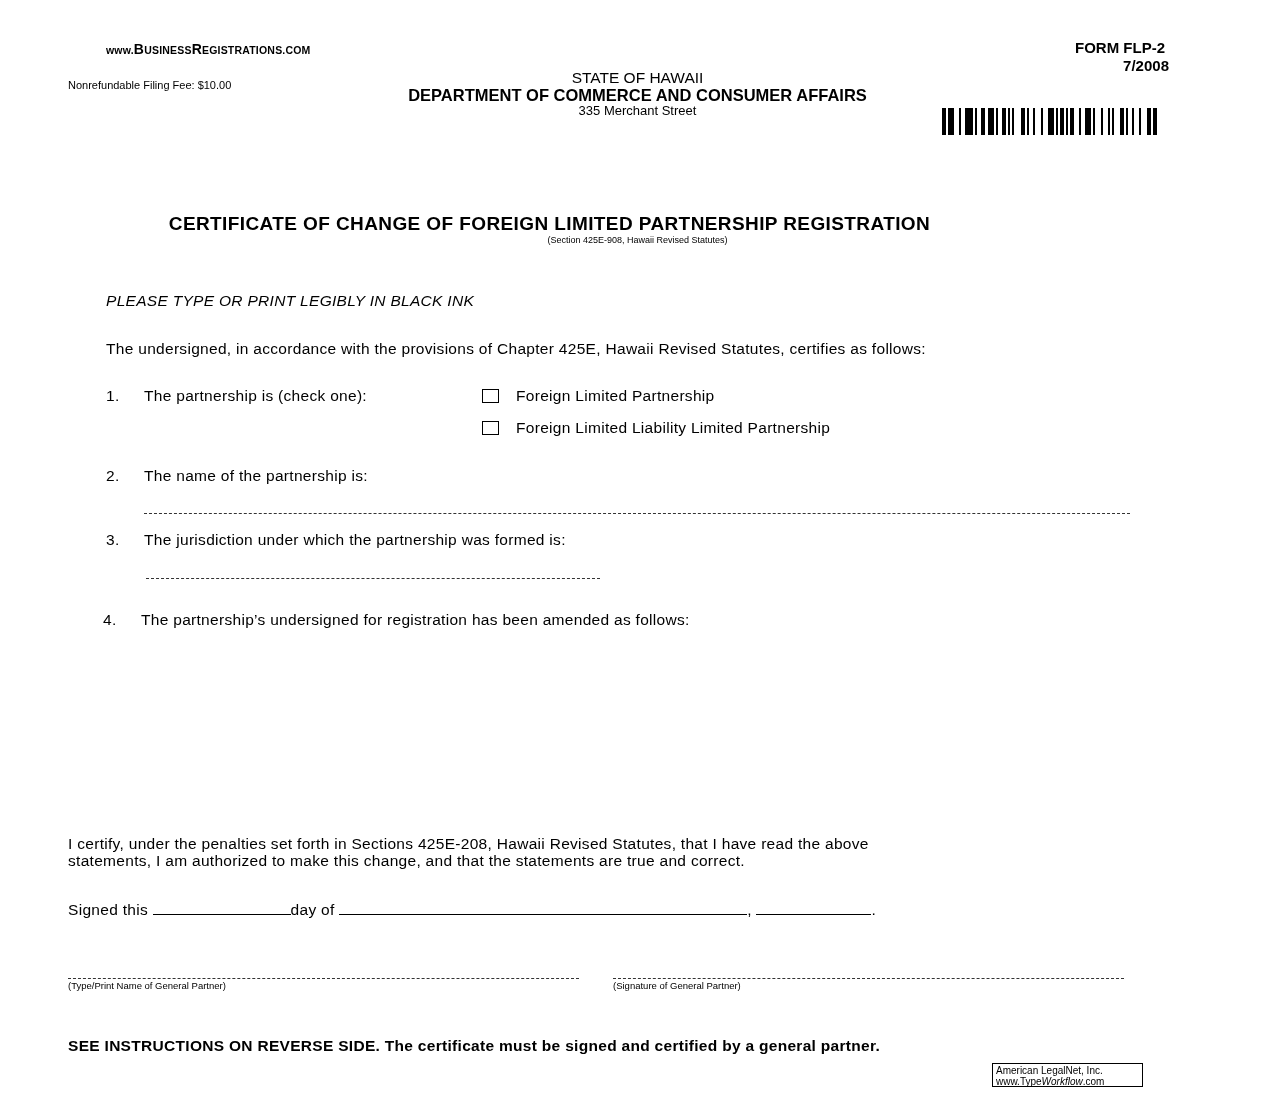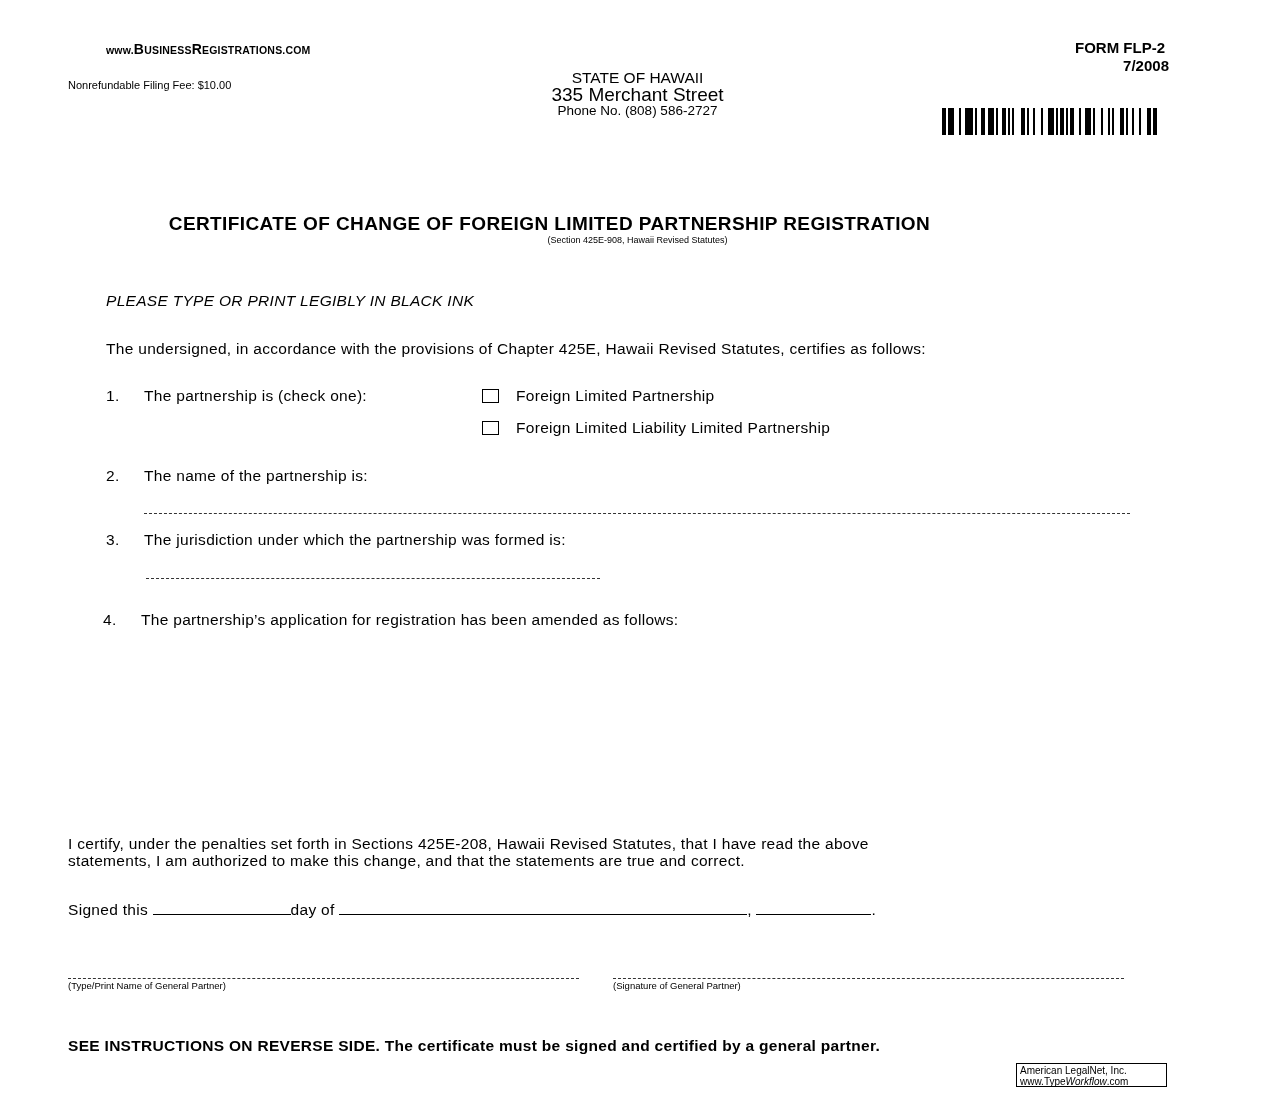--- a/index.html
+++ b/index.html
@@ -11,21 +11,21 @@
     .site-url .big { font-size: 14px; }
     .fee { left: 68px; top: 79px; font-size: 11px; }
     .form-no { right: 110px; top: 39px; font-size: 15px; font-weight: bold; text-align: right; }
     .form-date { right: 106px; top: 57px; font-size: 15px; font-weight: bold; text-align: right; }
 
     .header { left: 0; width: 1275px; top: 70px; text-align: center; }
     .header div { line-height: 16.5px; }
     .h-state { font-size: 15.5px; }
     .h-dept { font-size: 16.5px; font-weight: bold; }
     .h-div { font-size: 15.5px; font-weight: bold; }
-    .h-street { font-size: 19px; }
+    .h-street { font-size: 13px; }
     .h-mail { font-size: 15.5px; letter-spacing: 0.3px; }
     .h-phone { font-size: 13.5px; }
 
     .barcode { left: 942px; top: 108px; width: 220px; height: 27px; display: flex; align-items: stretch; gap: 0; }
     .barcode span { display: block; background: #000; height: 100%; }
 
     .title { left: 0; width: 1099px; top: 213px; text-align: center; font-size: 19px; font-weight: bold; letter-spacing: 0.4px; }
     .subtitle { left: 0; width: 1275px; top: 235px; text-align: center; font-size: 9px; }
 
     .instruct { left: 106px; top: 292px; font-size: 15.5px; font-style: italic; letter-spacing: 0.3px; }
@@ -38,36 +38,36 @@
 
     .line { position: absolute; height: 0; border-bottom: 1px dashed #333; }
 
     .certify { left: 68px; top: 835px; font-size: 15.5px; line-height: 17px; letter-spacing: 0.3px; }
     .signed { left: 68px; top: 900px; font-size: 15.5px; letter-spacing: 0.3px; }
     .blank { display: inline-block; border-bottom: 1px solid #000; height: 14px; vertical-align: baseline; cursor: text; }
 
     .sig-label { font-size: 9.5px; text-align: left; }
 
     .footer { left: 68px; top: 1037px; font-size: 15.5px; letter-spacing: 0.3px; font-weight: bold; }
-    .legalnet { left: 1016px; top: 1063px; width: 151px; height: 24px; border: 1px solid #000;
+    .legalnet { left: 992px; top: 1063px; width: 151px; height: 24px; border: 1px solid #000;
                 font-size: 10px; line-height: 11px; padding: 1px 3px; box-sizing: border-box; }
   </style>
 </head>
 <body>
 
 <div class="abs site-url"><span>www.</span><span class="big">B</span><span style="text-transform:uppercase">usiness</span><span class="big">R</span><span style="text-transform:uppercase">egistrations.com</span></div>
 <div class="abs fee">Nonrefundable Filing Fee: $10.00</div>
 
 <div class="abs form-no">FORM FLP-2</div>
 <div class="abs form-date">7/2008</div>
 
 <div class="abs header">
   <div class="h-state">STATE OF HAWAII</div>
+  <div class="h-dept">DEPARTMENT OF COMMERCE AND CONSUMER AFFAIRS</div>
   <div class="h-street">335 Merchant Street</div>
-  <div class="h-phone">Phone No. (808) 586-2727</div>
 </div>
 
 <div class="abs barcode" id="barcode">
     <span style="width: 4.15094px; background: rgb(0, 0, 0);"></span>
     <span style="width: 2.07547px; background: rgb(255, 255, 255);"></span>
     <span style="width: 6.22642px; background: rgb(0, 0, 0);"></span>
     <span style="width: 4.15094px; background: rgb(255, 255, 255);"></span>
     <span style="width: 2.07547px; background: rgb(0, 0, 0);"></span>
     <span style="width: 4.15094px; background: rgb(255, 255, 255);"></span>
     <span style="width: 8.30189px; background: rgb(0, 0, 0);"></span>
@@ -149,21 +149,21 @@
 
 <div class="abs num" style="left:106px; top:467px;">2.</div>
 <div class="abs item-text" style="left:144px; top:467px;">The name of the partnership is:</div>
 <div class="line" style="left:144px; top:513px; width:986px;"></div>
 
 <div class="abs num" style="left:106px; top:531px;">3.</div>
 <div class="abs item-text" style="left:144px; top:531px;">The jurisdiction under which the partnership was formed is:</div>
 <div class="line" style="left:146px; top:578px; width:454px;"></div>
 
 <div class="abs num" style="left:103px; top:611px;">4.</div>
-<div class="abs item-text" style="left:141px; top:611px;">The partnership’s application for registration has been amended as follows:</div>
+<div class="abs item-text" style="left:141px; top:611px;">The partnership’s undersigned for registration has been amended as follows:</div>
 <div class="abs" style="left:141px; top:640px; width:990px; height:180px; cursor:text;"></div>
 
 <div class="abs certify">
   <div>I certify, under the penalties set forth in Sections 425E-208, Hawaii Revised Statutes, that I have read the above</div>
   <div>statements, I am authorized to make this change, and that the statements are true and correct.</div>
 </div>
 
 <div class="abs signed">
   <span>Signed this</span>
   <span class="blank" style="width:138px;"></span><span>day of</span>

